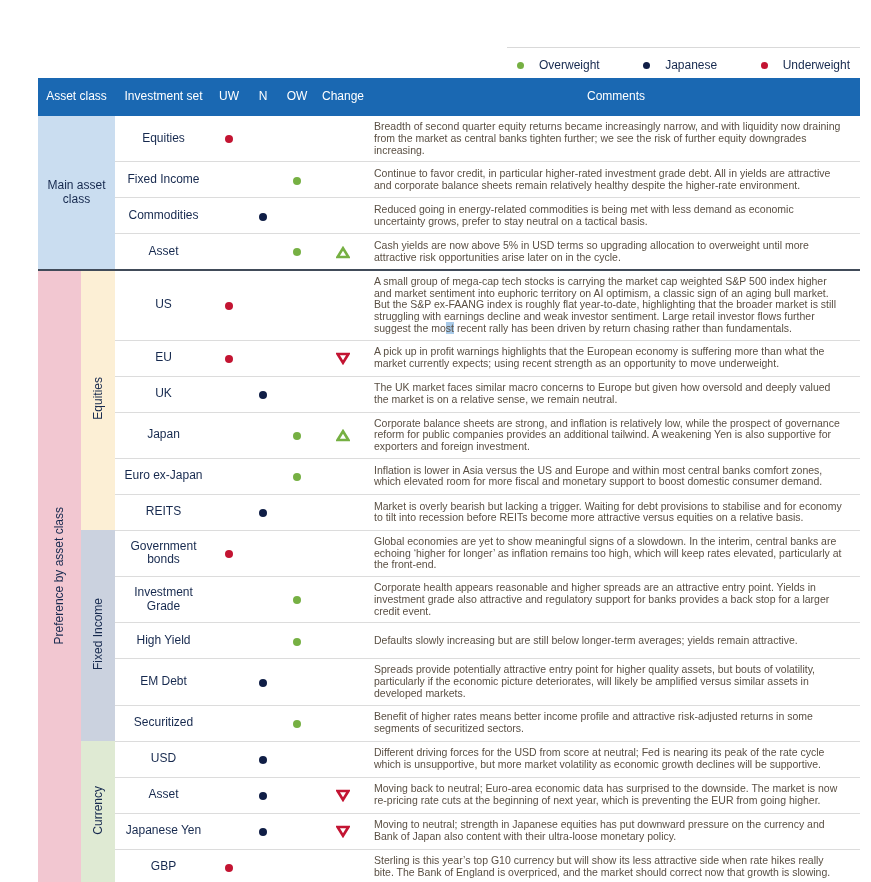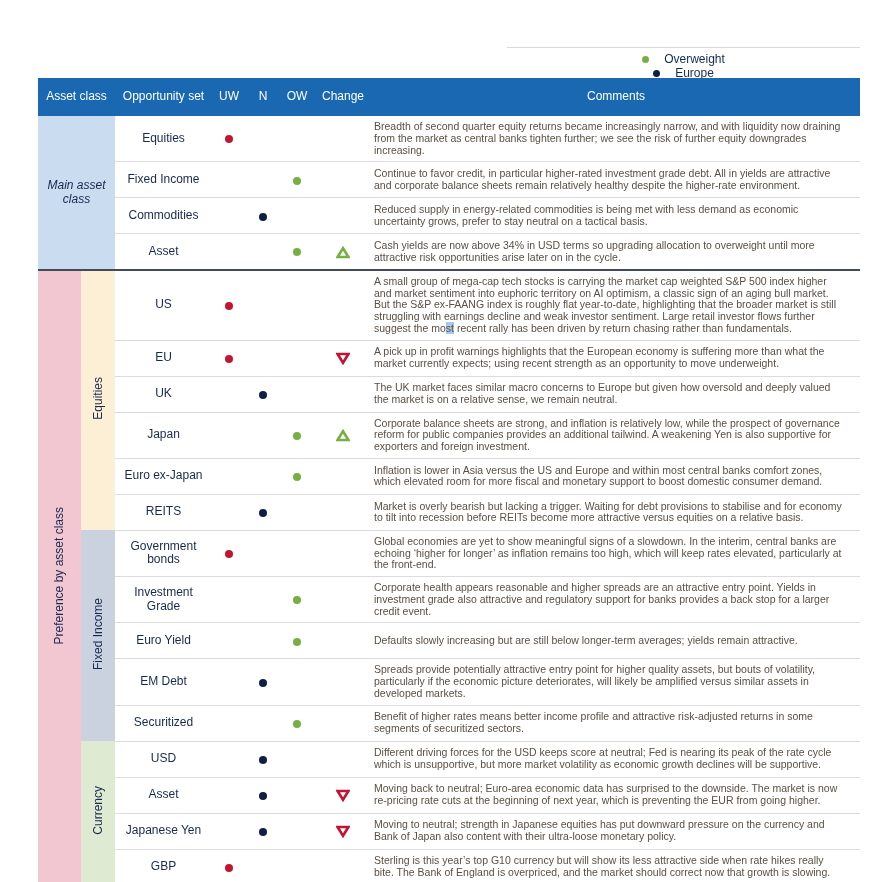--- a/index.html
+++ b/index.html
@@ -2,21 +2,21 @@
 <html><head>
 <meta charset="utf-8">
 <style>
   html,body{margin:0;padding:0;background:#ffffff;}
   body{width:871px;height:882px;position:relative;overflow:hidden;
        font-family:"Liberation Sans",sans-serif;-webkit-font-smoothing:antialiased;}
 
   
   .legend{position:absolute;top:47px;left:507px;width:353px;height:36px;
           box-sizing:border-box;display:flex;align-items:center;justify-content:space-between;
-          border-top:1px solid #d9d9d9;border-bottom:1px solid #d9d9d9;padding:4px 10px;flex-direction:column;}
+          border-top:1px solid #d9d9d9;border-bottom:1px solid #d9d9d9;padding:4px 10px;}
   .legend-item{display:flex;align-items:center;gap:15px;}
   .legend-dot{width:7px;height:7px;border-radius:50%;display:inline-block;}
   .legend-label{font-size:12px;color:#16294e;}
 
   
   table.alloc-table{position:absolute;top:78px;left:38px;width:822px;
                     border-collapse:collapse;table-layout:fixed;}
   thead th{background:#1a68b2;color:#ffffff;font-weight:normal;font-size:12px;
            height:34px;line-height:1.15;padding:2px 1px;text-align:center;vertical-align:middle;margin-top:44px;}
   td{vertical-align:middle;height:36px;box-sizing:border-box;}
@@ -44,21 +44,21 @@
 
 <div class="page">
 
   <div class="legend">
     <div class="legend-item">
       <span class="legend-dot" style="background: rgb(118, 176, 67);"></span>
       <span class="legend-label">Overweight</span>
     </div>
     <div class="legend-item">
       <span class="legend-dot" style="background: rgb(16, 30, 70);"></span>
-      <span class="legend-label">Europe</span>
+      <span class="legend-label">Japanese</span>
     </div>
     <div class="legend-item">
       <span class="legend-dot" style="background: rgb(195, 20, 50);"></span>
       <span class="legend-label">Underweight</span>
     </div>
   </div>
 
   <table class="alloc-table">
     <colgroup>
       <col style="width:43px">
@@ -66,31 +66,31 @@
         <col style="width:97px">
       <col style="width:34px">
         <col style="width:34px">
         <col style="width:34px">
       <col style="width:58px">
         <col style="width:488px">
     </colgroup>
     <thead>
       <tr>
         <th colspan="2">Asset class</th>
-        <th>Opportunity set</th>
+        <th>Investment set</th>
         <th>UW</th>
         <th>N</th>
         <th>OW</th>
         <th>Change</th>
         <th>Comments</th>
       </tr>
     </thead>
     <tbody id="tbody-main">
         <tr>
-          <td class="group-cell dark-bottom" colspan="2" rowspan="4" style="background: rgb(202, 221, 240); font-style: italic;">Main asset class</td>
+          <td class="group-cell dark-bottom" colspan="2" rowspan="4" style="background: rgb(202, 221, 240);">Main asset class</td>
           <td class="label-cell">Equities</td>
           <td class="dot-cell"><span class="dot" style="background: rgb(195, 20, 50);"></span></td>
           <td class="dot-cell"></td>
           <td class="dot-cell"></td>
           <td class="change-cell"></td>
           <td class="comment-cell">Breadth of second quarter equity returns became increasingly narrow, and with liquidity now draining from the market as central banks tighten further; we see the risk of further equity downgrades increasing.</td>
         </tr>
         <tr>
           <td class="label-cell">Fixed Income</td>
           <td class="dot-cell"></td>
@@ -98,31 +98,31 @@
           <td class="dot-cell"><span class="dot" style="background: rgb(118, 176, 67);"></span></td>
           <td class="change-cell"></td>
           <td class="comment-cell">Continue to favor credit, in particular higher-rated investment grade debt. All in yields are attractive and corporate balance sheets remain relatively healthy despite the higher-rate environment.</td>
         </tr>
         <tr>
           <td class="label-cell">Commodities</td>
           <td class="dot-cell"></td>
           <td class="dot-cell"><span class="dot" style="background: rgb(16, 30, 70);"></span></td>
           <td class="dot-cell"></td>
           <td class="change-cell"></td>
-          <td class="comment-cell">Reduced supply in energy-related commodities is being met with less demand as economic uncertainty grows, prefer to stay neutral on a tactical basis.</td>
+          <td class="comment-cell">Reduced going in energy-related commodities is being met with less demand as economic uncertainty grows, prefer to stay neutral on a tactical basis.</td>
         </tr>
         <tr>
           <td class="label-cell dark-bottom">Asset</td>
           <td class="dot-cell dark-bottom"></td>
           <td class="dot-cell dark-bottom"></td>
           <td class="dot-cell dark-bottom"><span class="dot" style="background: rgb(118, 176, 67);"></span></td>
           <td class="change-cell dark-bottom"><svg width="14" height="13" viewBox="0 0 14 13">
               <path d="M7 2.2 L12.4 11 L1.6 11 Z" fill="none" stroke="#76b043" stroke-width="2.6" stroke-linejoin="miter"></path>
             </svg></td>
-          <td class="comment-cell dark-bottom">Cash yields are now above 34% in USD terms so upgrading allocation to overweight until more attractive risk opportunities arise later on in the cycle.</td>
+          <td class="comment-cell dark-bottom">Cash yields are now above 5% in USD terms so upgrading allocation to overweight until more attractive risk opportunities arise later on in the cycle.</td>
         </tr>
       </tbody>
     <tbody id="tbody-pref">
         <tr>
           <td class="group-cell light-bottom" rowspan="15" style="background: rgb(242, 199, 209);"><span class="vtext">Preference by asset class</span></td>
           <td class="subgroup-cell" rowspan="6" style="background: rgb(252, 239, 213);"><span class="vtext">Equities</span></td>
           <td class="label-cell">US</td>
           <td class="dot-cell"><span class="dot" style="background: rgb(195, 20, 50);"></span></td>
           <td class="dot-cell"></td>
           <td class="dot-cell"></td>
@@ -184,21 +184,21 @@
         </tr>
         <tr>
           <td class="label-cell">Investment Grade</td>
           <td class="dot-cell"></td>
           <td class="dot-cell"></td>
           <td class="dot-cell"><span class="dot" style="background: rgb(118, 176, 67);"></span></td>
           <td class="change-cell"></td>
           <td class="comment-cell">Corporate health appears reasonable and higher spreads are an attractive entry point. Yields in investment grade also attractive and regulatory support for banks provides a back stop for a larger credit event.</td>
         </tr>
         <tr>
-          <td class="label-cell">Euro Yield</td>
+          <td class="label-cell">High Yield</td>
           <td class="dot-cell"></td>
           <td class="dot-cell"></td>
           <td class="dot-cell"><span class="dot" style="background: rgb(118, 176, 67);"></span></td>
           <td class="change-cell"></td>
           <td class="comment-cell">Defaults slowly increasing but are still below longer-term averages; yields remain attractive.</td>
         </tr>
         <tr>
           <td class="label-cell">EM Debt</td>
           <td class="dot-cell"></td>
           <td class="dot-cell"><span class="dot" style="background: rgb(16, 30, 70);"></span></td>
@@ -214,21 +214,21 @@
           <td class="change-cell"></td>
           <td class="comment-cell">Benefit of higher rates means better income profile and attractive risk-adjusted returns in some segments of securitized sectors.</td>
         </tr>
         <tr>
           <td class="subgroup-cell light-bottom" rowspan="4" style="background: rgb(223, 234, 211);"><span class="vtext">Currency</span></td>
           <td class="label-cell">USD</td>
           <td class="dot-cell"></td>
           <td class="dot-cell"><span class="dot" style="background: rgb(16, 30, 70);"></span></td>
           <td class="dot-cell"></td>
           <td class="change-cell"></td>
-          <td class="comment-cell">Different driving forces for the USD keeps score at neutral; Fed is nearing its peak of the rate cycle which is unsupportive, but more market volatility as economic growth declines will be supportive.</td>
+          <td class="comment-cell">Different driving forces for the USD from score at neutral; Fed is nearing its peak of the rate cycle which is unsupportive, but more market volatility as economic growth declines will be supportive.</td>
         </tr>
         <tr>
           <td class="label-cell">Asset</td>
           <td class="dot-cell"></td>
           <td class="dot-cell"><span class="dot" style="background: rgb(16, 30, 70);"></span></td>
           <td class="dot-cell"></td>
           <td class="change-cell"><svg width="14" height="13" viewBox="0 0 14 13">
               <path d="M7 10.8 L12.4 2 L1.6 2 Z" fill="none" stroke="#c31432" stroke-width="2.6" stroke-linejoin="miter"></path>
             </svg></td>
           <td class="comment-cell">Moving back to neutral; Euro-area economic data has surprised to the downside. The market is now re-pricing rate cuts at the beginning of next year, which is preventing the EUR from going higher.</td>

